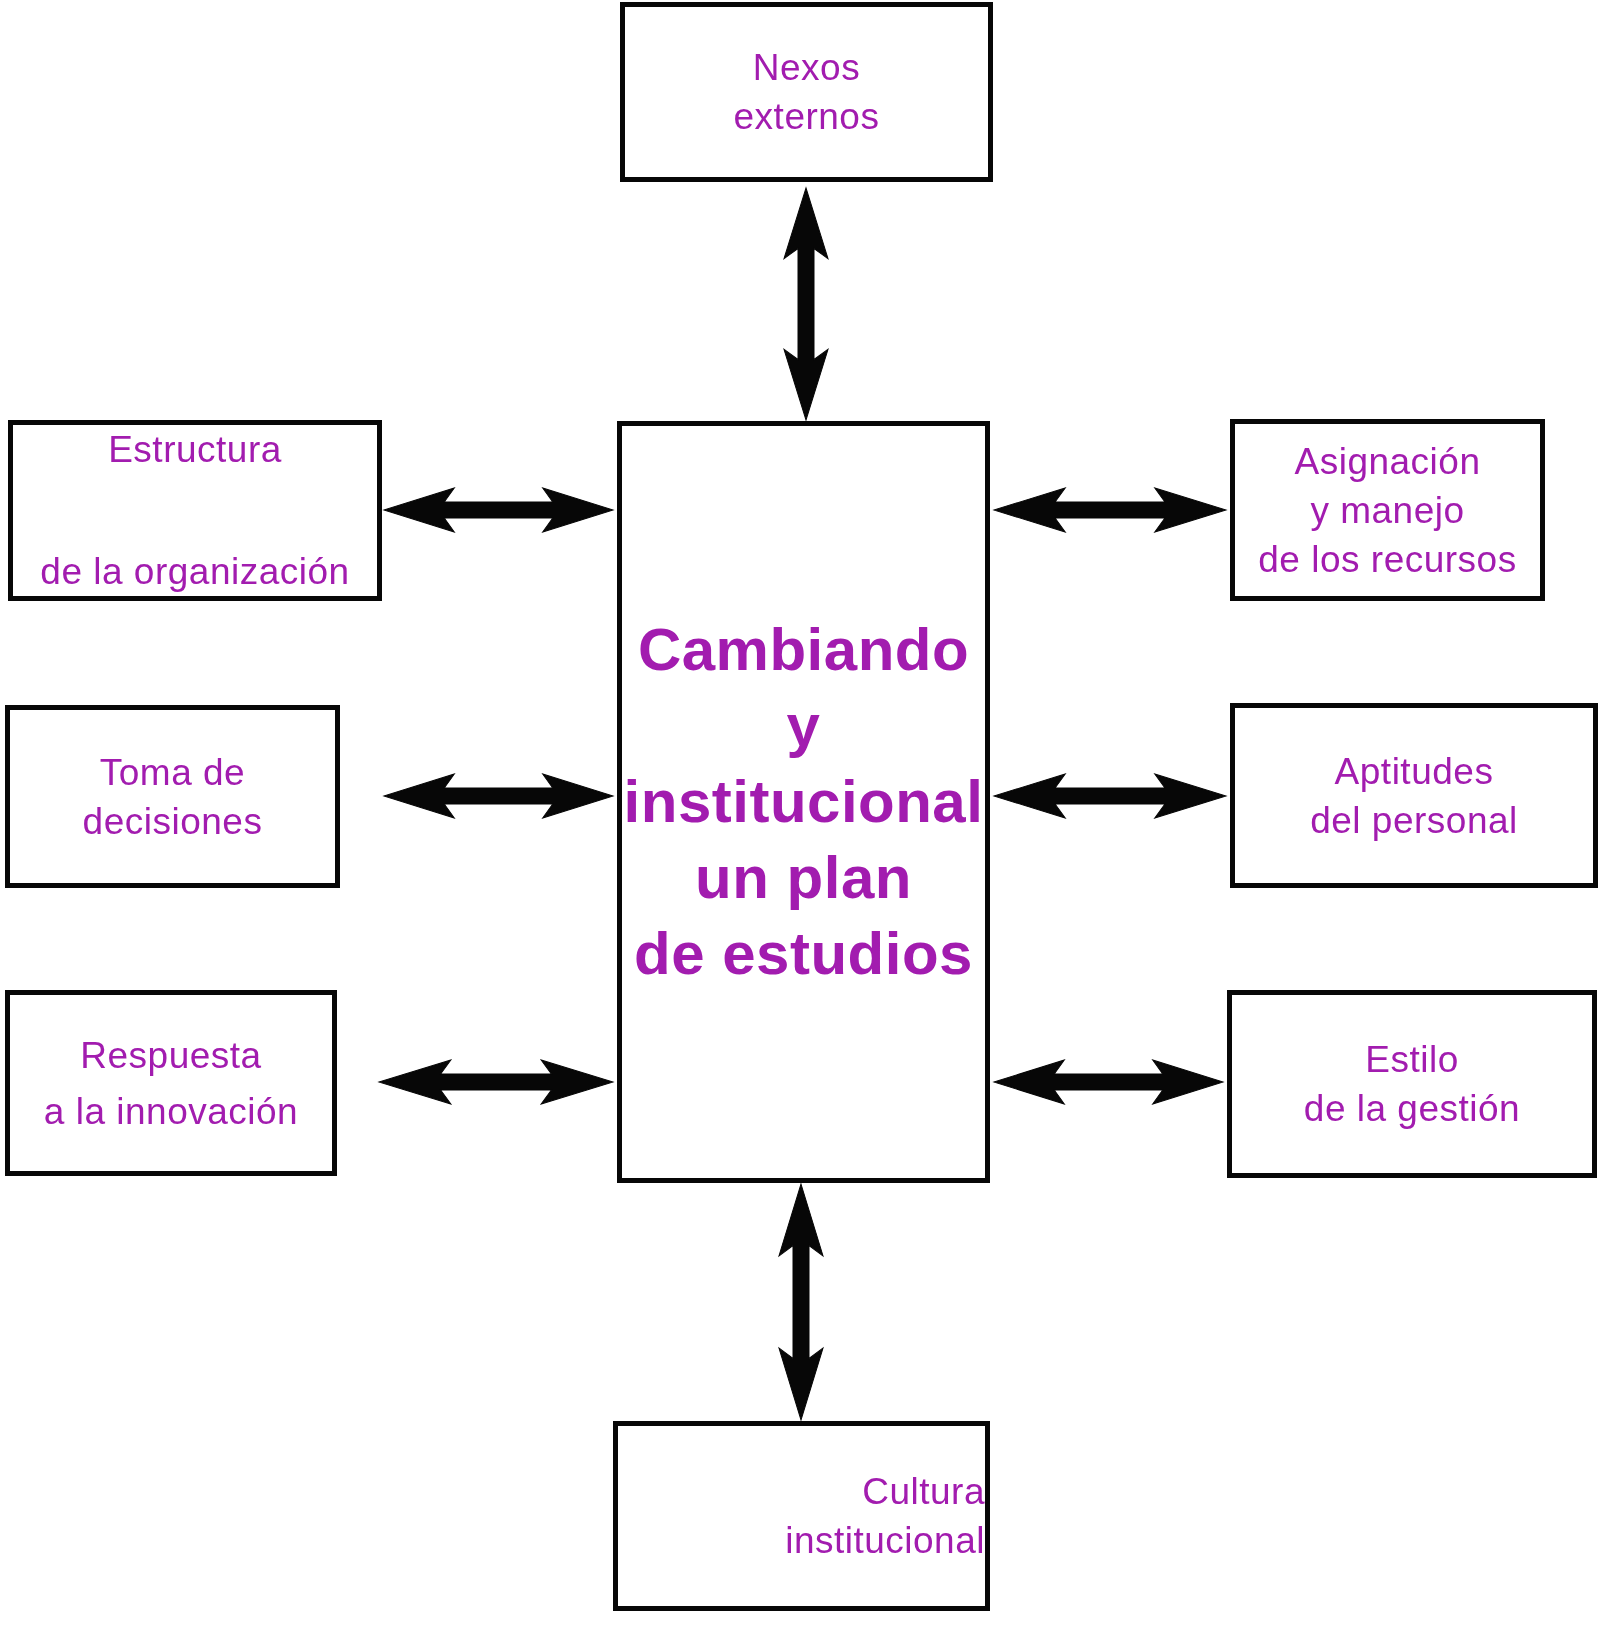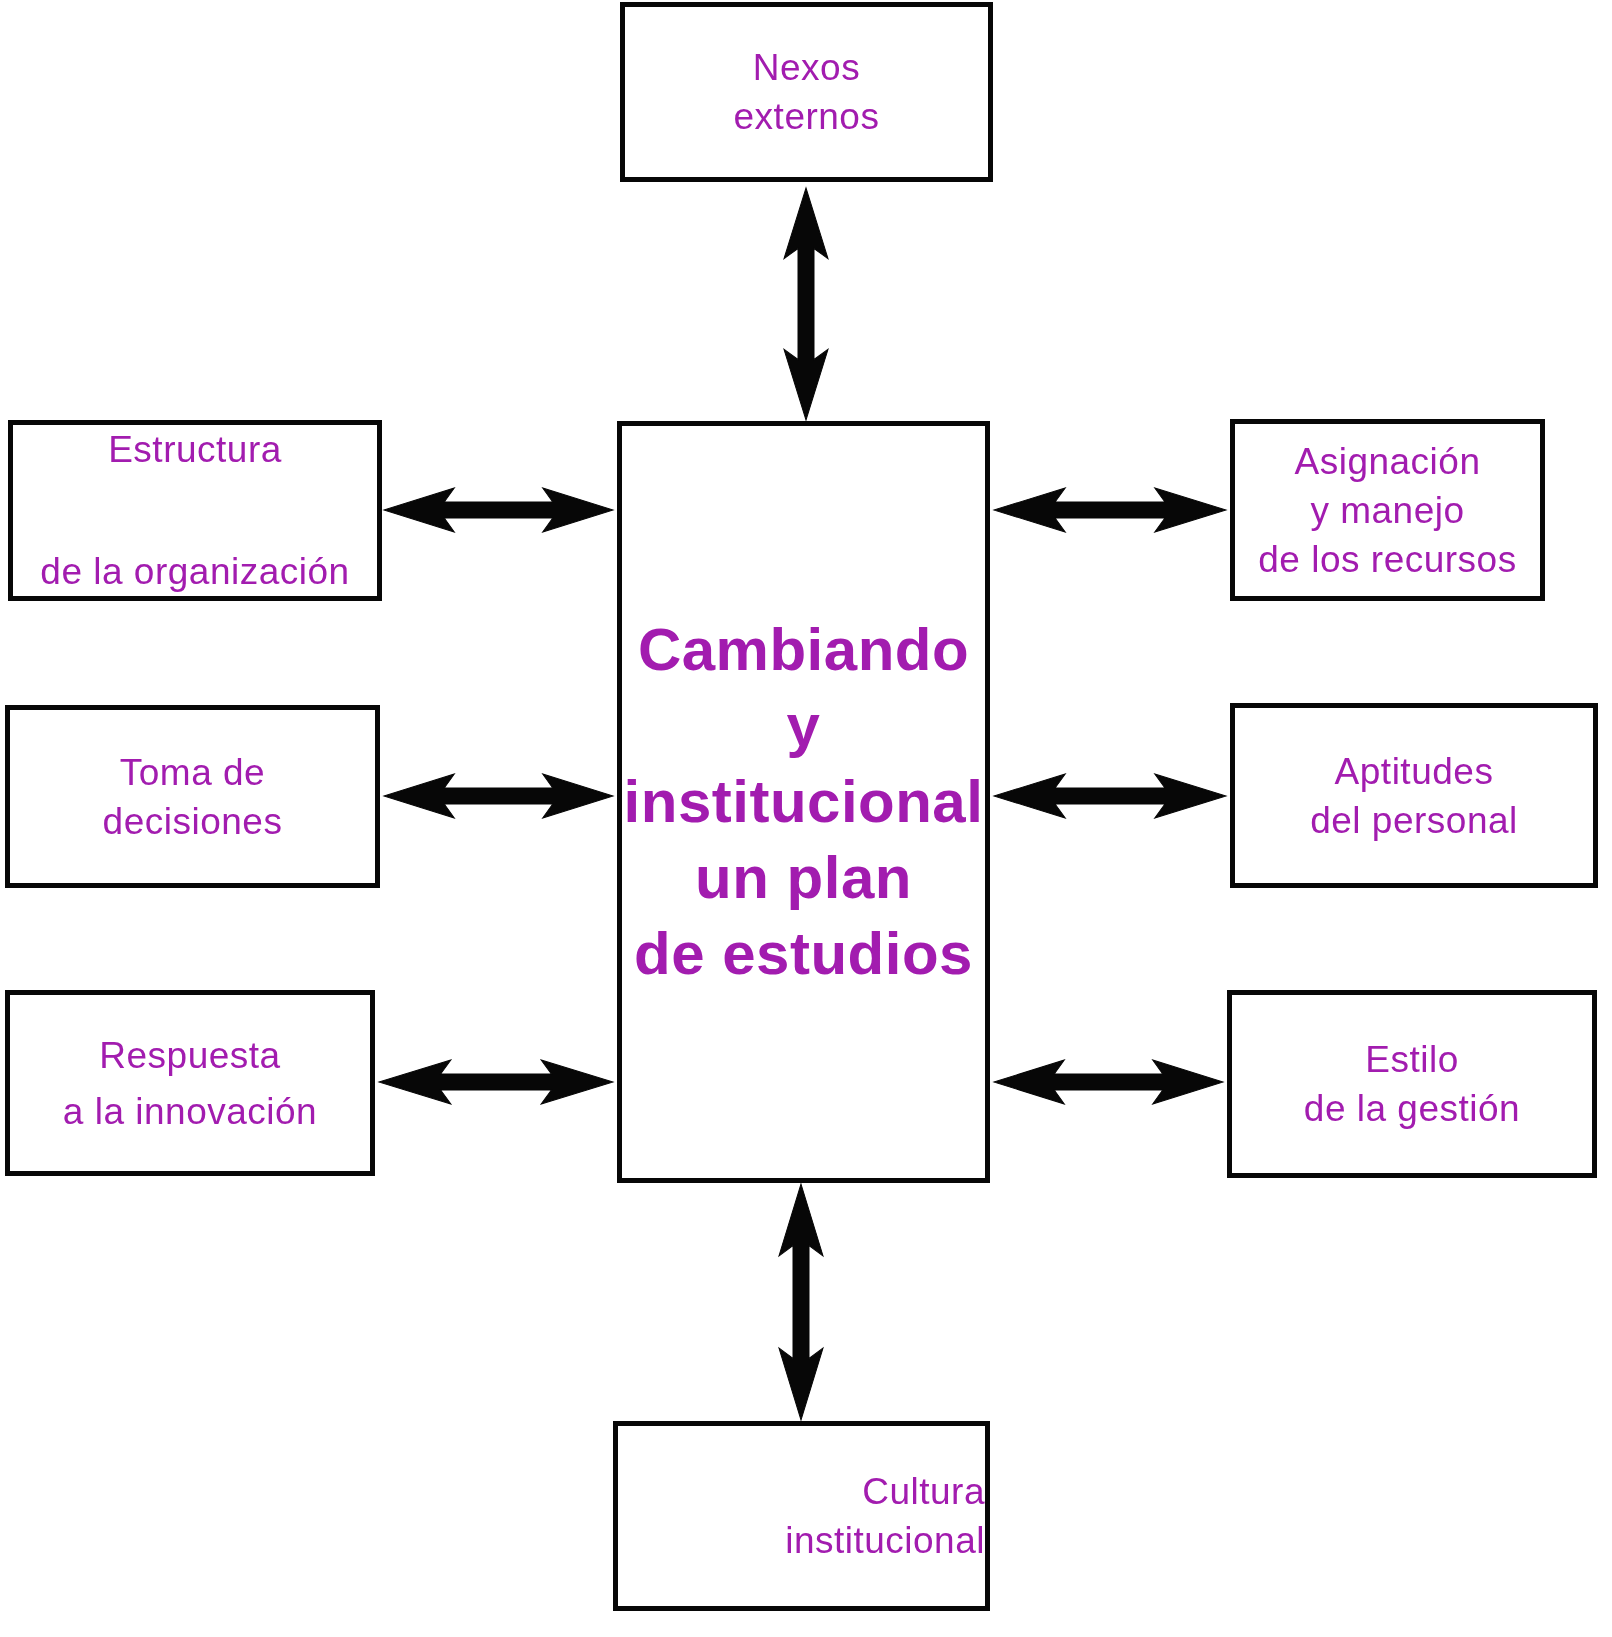--- a/index.html
+++ b/index.html
@@ -68,26 +68,26 @@
     <div class="line">institucional</div>
     <div class="line">un plan</div>
     <div class="line">de estudios</div>
   </div>
 
   <div class="node" style="left:8px; top:420px; width:374px; height:181px;justify-content:space-between;">
     <div class="line">Estructura</div>
     <div class="line">de la organización</div>
   </div>
 
-  <div class="node" style="left:5px; top:705px; width:375px; height:183px;">
+  <div class="node" style="left:5px; top:705px; width:335px; height:183px;">
     <div class="line">Toma de</div>
     <div class="line">decisiones</div>
   </div>
 
-  <div class="node" style="left:5px; top:990px; width:370px; height:186px;gap:7px;">
+  <div class="node" style="left:5px; top:990px; width:332px; height:186px;gap:7px;">
     <div class="line">Respuesta</div>
     <div class="line">a la innovación</div>
   </div>
 
   <div class="node" style="left:1230px; top:419px; width:315px; height:182px;">
     <div class="line">Asignación</div>
     <div class="line">y manejo</div>
     <div class="line">de los recursos</div>
   </div>
 

